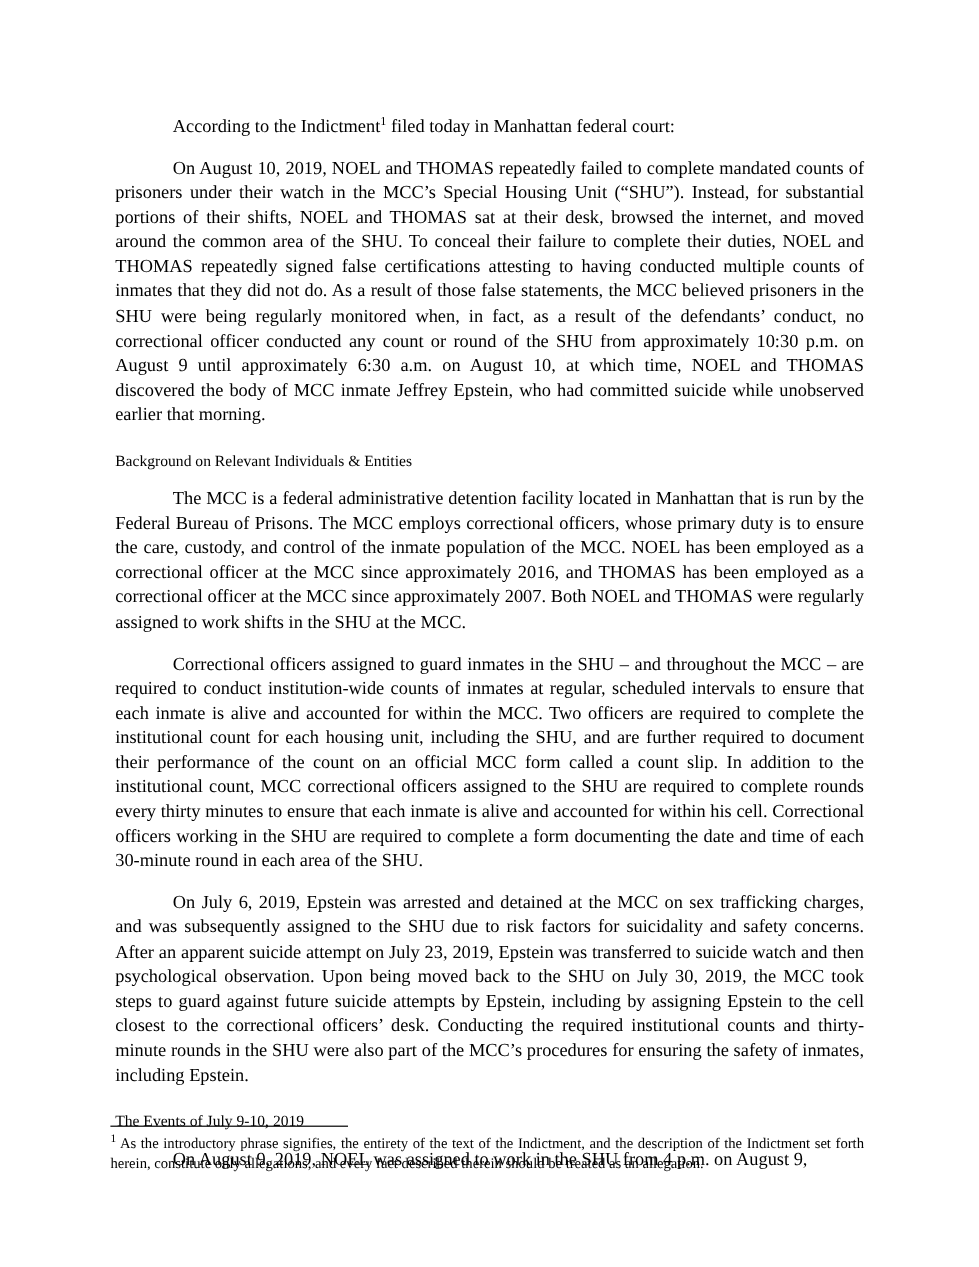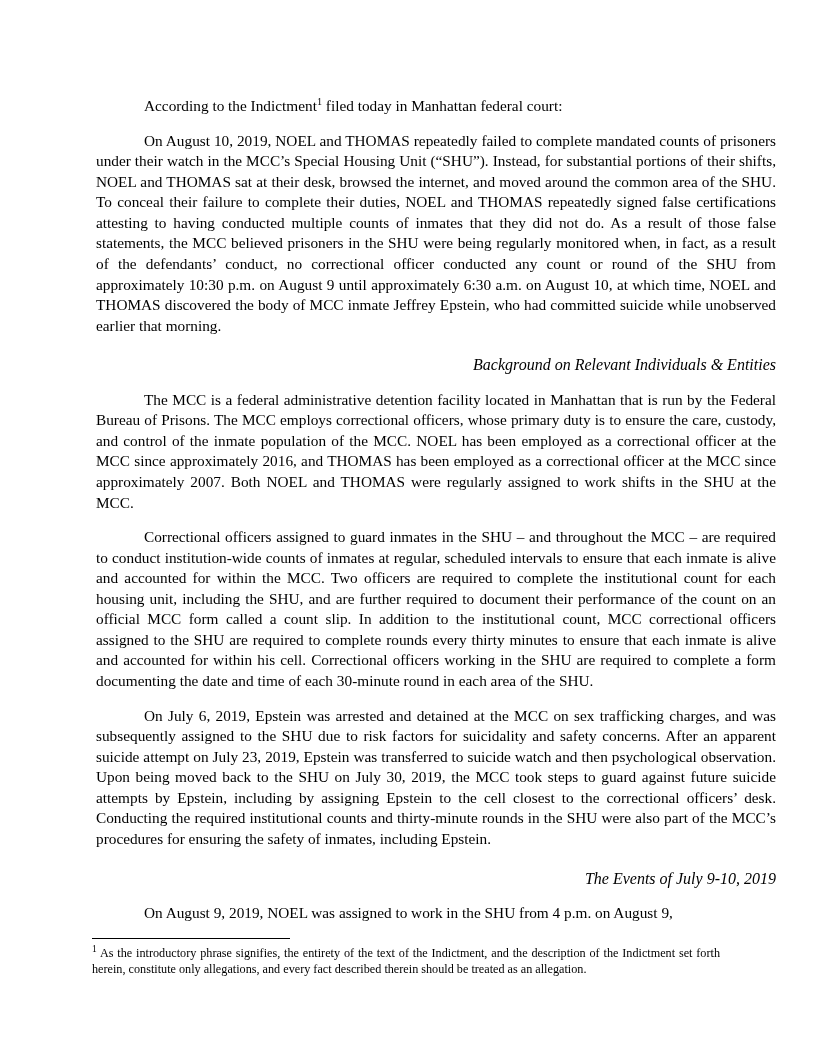--- a/index.html
+++ b/index.html
@@ -10,43 +10,42 @@
   body {
     font-family: "Liberation Serif", "DejaVu Serif", serif;
     color: #000000;
   }
   .page {
     width: 816px;
     height: 1056px;
     position: relative;
     background: #ffffff;
     box-sizing: border-box;
-    padding: 96px 40px 60px 96px;
+    padding: 96px 96px 60px 96px;
     overflow: hidden;
   }
   .body-text {
     font-size: 15.3px;
     line-height: 1.345;
     text-align: left;
   }
   p.para {
     margin: 0 0 14px 0;
     text-indent: 48px;
     text-align: justify;
     -webkit-hyphens: none;
     hyphens: none;
   }
   p.para:last-child {
     margin-bottom: 0;
   }
   .heading {
     margin: 18px 0 14px 0;
-    text-align: right;
-    font-style: italic;
-    font-size: 16px;
+    text-align: left;
+    font-size: 13px;
     text-indent: 0;
   }
   sup.fnref {
     font-size: 10.2px;
     vertical-align: super;
     line-height: 0;
   }
   .footnote-area {
     position: absolute;
     left: 92px;

